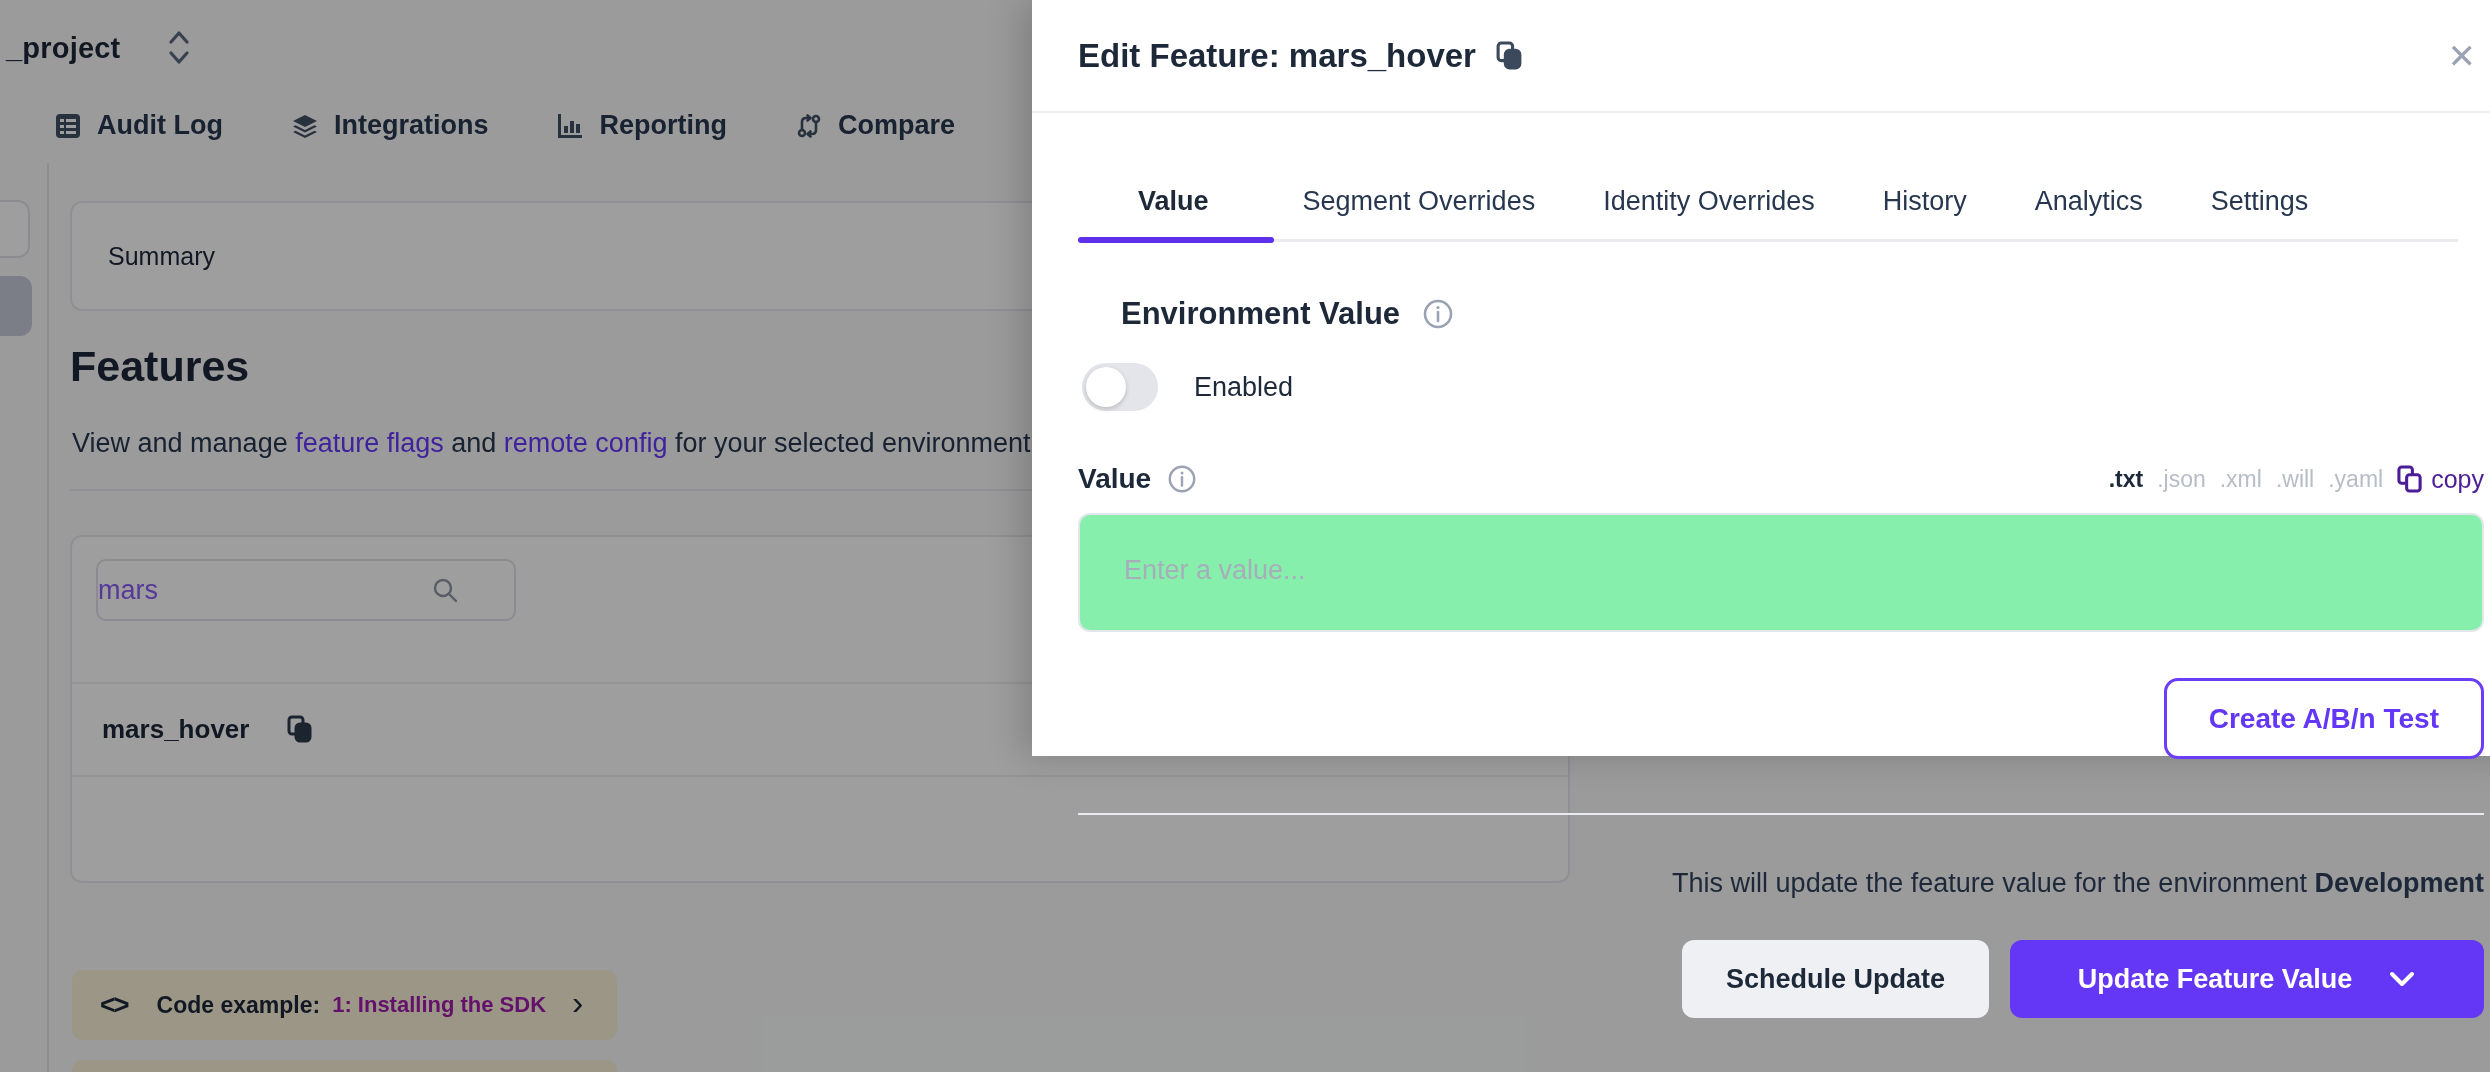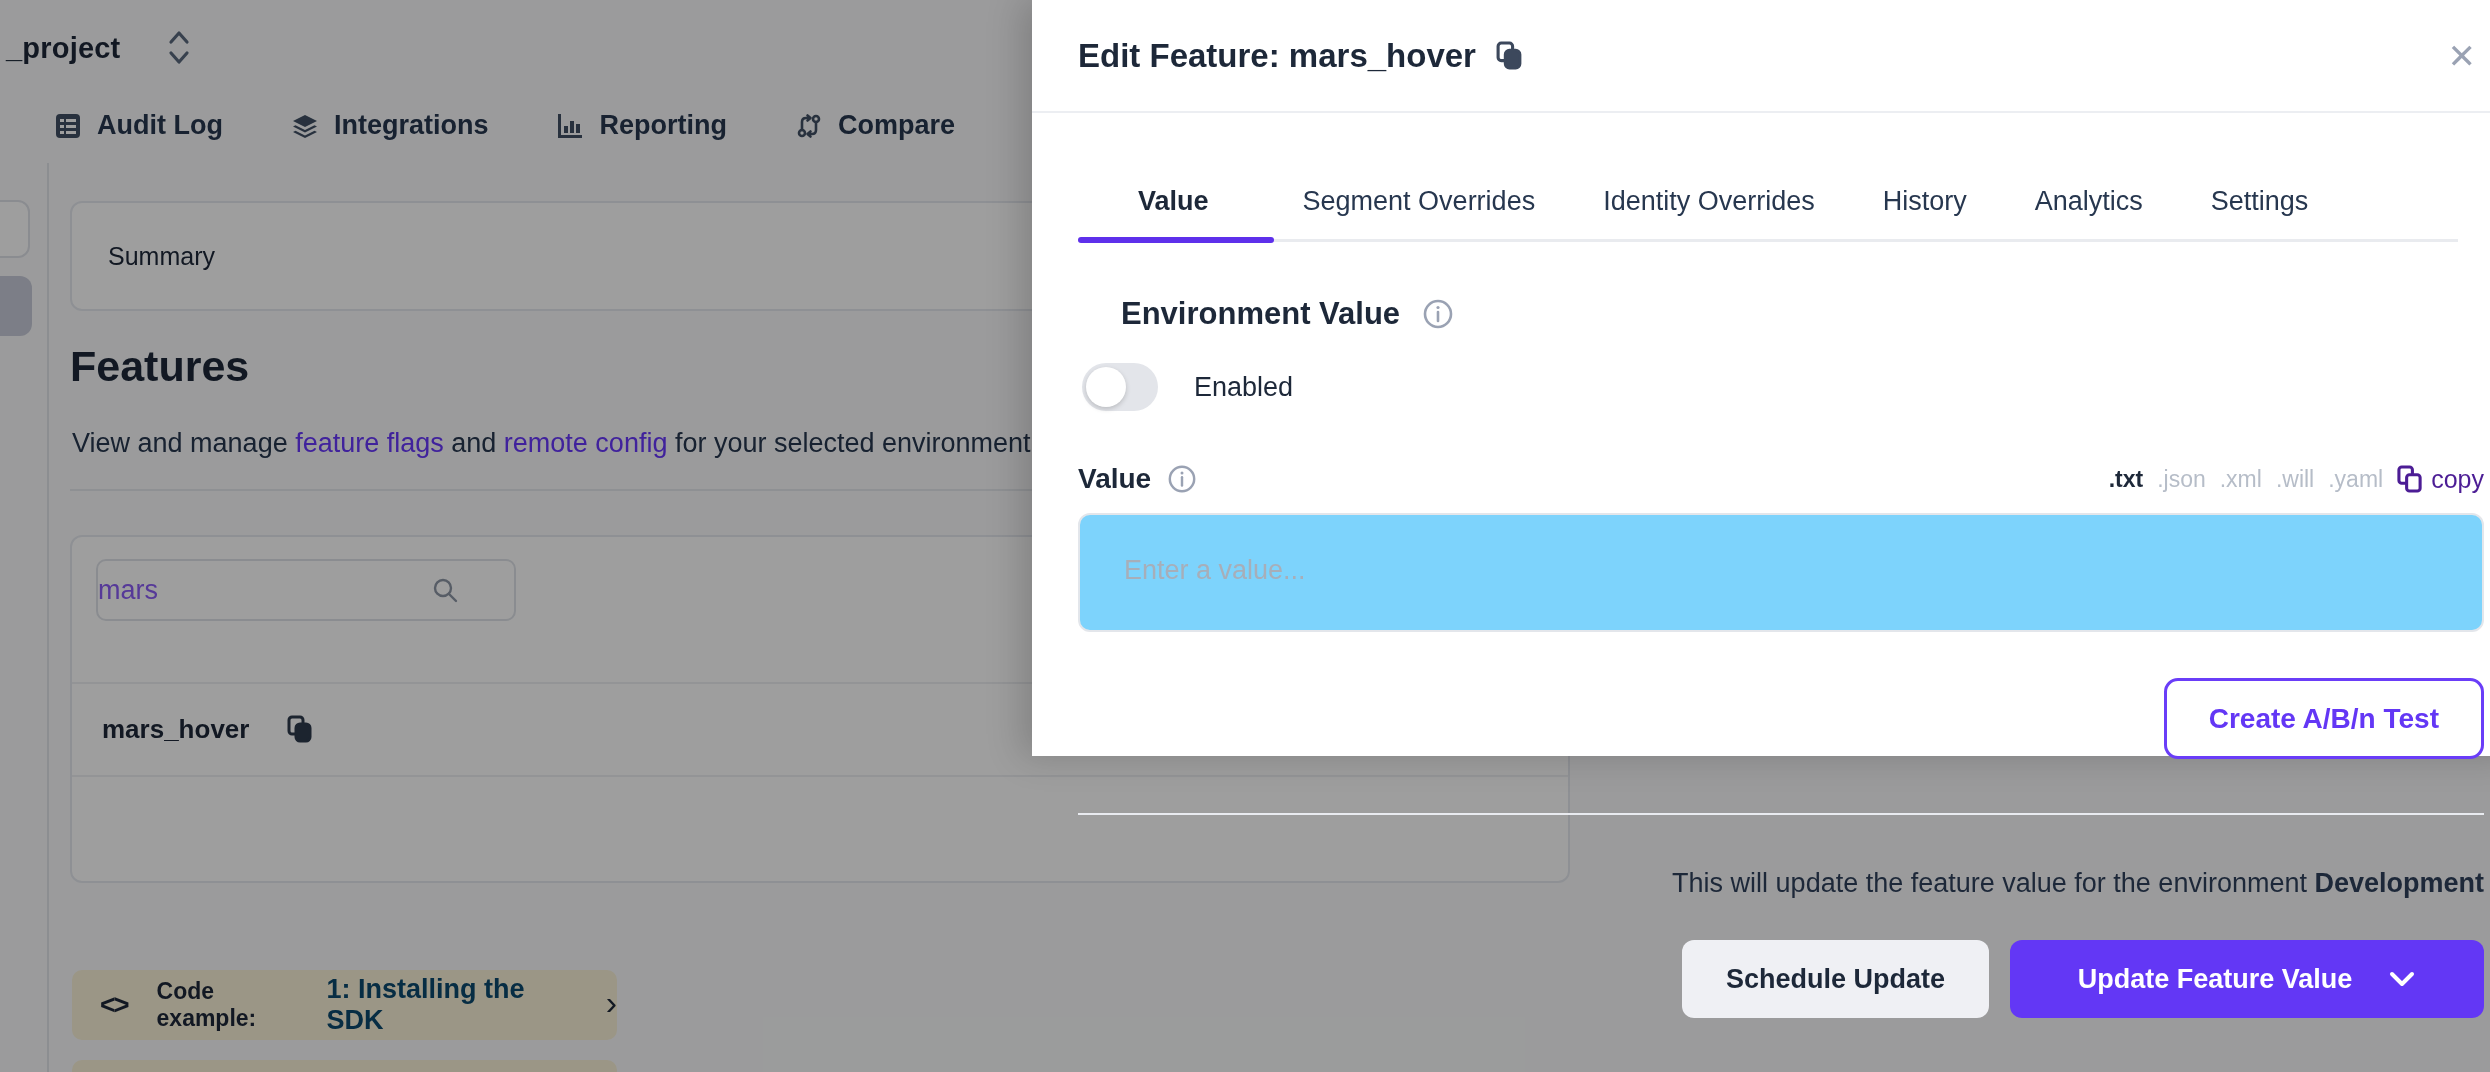--- a/index.html
+++ b/index.html
@@ -45,21 +45,21 @@
   .search-icon{ color:#8d96a5; margin-left:2px; }
   .list-divider{ position:absolute; left:0; width:100%; height:2px; background:#edeff3; }
   .feature-row{ position:absolute; left:0; top:147px; width:100%; height:91px; display:flex; align-items:center; padding-left:30px; cursor:pointer; }
   .feature-name{ font-size:26px; font-weight:bold; color:#1d2839; }
   .feature-row .copy-solid{ margin-left:38px; color:#2e3a4d; }
 
   .code-bar{ position:absolute; left:72px; top:970px; width:545px; height:70px; background:#fbf2d8;
     border-radius:10px; display:flex; align-items:center; padding-left:28px; cursor:pointer; }
   .code-glyph{ font-size:27px; font-weight:bold; color:#1d2839; letter-spacing:-2px; }
   .code-label{ font-size:23px; font-weight:bold; color:#1d2839; margin-left:29px; }
-  .code-link{ font-size:27px; font-weight:bold; color:#0c4a6e; margin-left:12px; }
+  .code-link{ font-size:22px; font-weight:bold; color:#a21caf; margin-left:12px; }
   .code-chevron{ font-size:34px; color:#1d2839; margin-left:26px; line-height:1; transform:translateY(-3px); }
   .code-bar-2{ position:absolute; left:72px; top:1060px; width:545px; height:14px; background:#fbf2d8; border-radius:10px 10px 0 0; }
 
   
   .modal-overlay{ position:absolute; inset:0; background:rgba(0,0,0,0.38); z-index:5; }
 
   
   .drawer{ position:absolute; left:1032px; top:0; width:1490px; height:756px; background:#fff; z-index:10;
     box-shadow:-10px 0 34px rgba(0,0,0,0.18);text-decoration:underline; }
 
@@ -89,21 +89,21 @@
   .value-label{ font-size:28px; font-weight:600; color:#1d2839; }
   .value-row .info-icon{ margin-left:16px; }
   .format-group{ margin-left:auto; display:flex; align-items:center; gap:14px; font-size:23px; }
   .fmt-active{ color:#1d2839; font-weight:bold; }
   .fmt{ color:#b6bdc8; }
   .copy-link{ display:flex; align-items:center; gap:8px; color:#4c1d95; cursor:pointer; }
   .copy-link span{ font-size:25px; }
 
   .value-textarea{ position:absolute; left:46px; top:513px; width:1406px; height:119px;
     border:2px solid #e3e6eb; border-radius:12px; resize:none; outline:none;
-    font-family:"Liberation Sans", sans-serif; font-size:27px; color:#27374f; padding:40px 44px; background:#7dd3fc; }
+    font-family:"Liberation Sans", sans-serif; font-size:27px; color:#27374f; padding:40px 44px; background:#86efac; }
   .value-textarea::placeholder{ color:#a7aeb9; }
 
   .abn-btn{ position:absolute; right:38px; top:678px; height:81px; padding:0 42px;
     background:#fff; border:3px solid #6a3df8; border-radius:14px;
     font-family:"Liberation Sans", sans-serif; font-size:28px; font-weight:bold; color:#6337f5; cursor:pointer; }
 
   .footer-divider{ position:absolute; left:46px; top:813px; width:1406px; height:2px; background:#e9ebf0; }
 
   .footer-notice{ position:absolute; right:38px; top:868px; font-size:27px; color:#1d2839; white-space:nowrap; }
   .footer-notice b{ font-weight:bold; }

